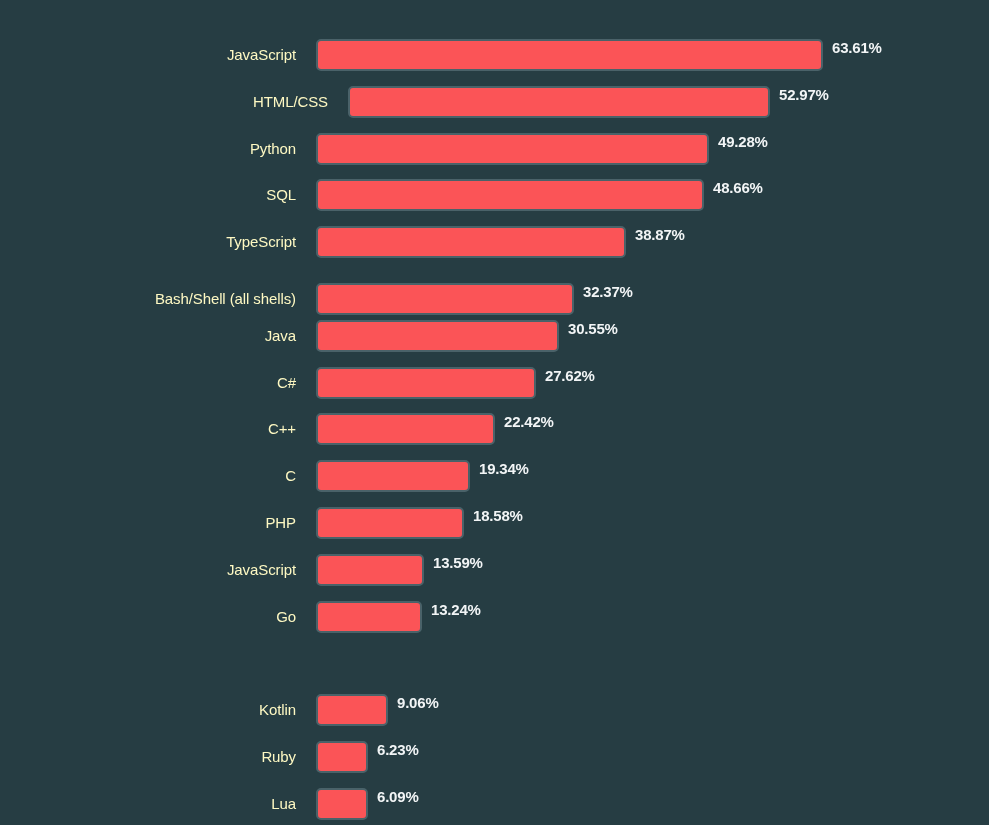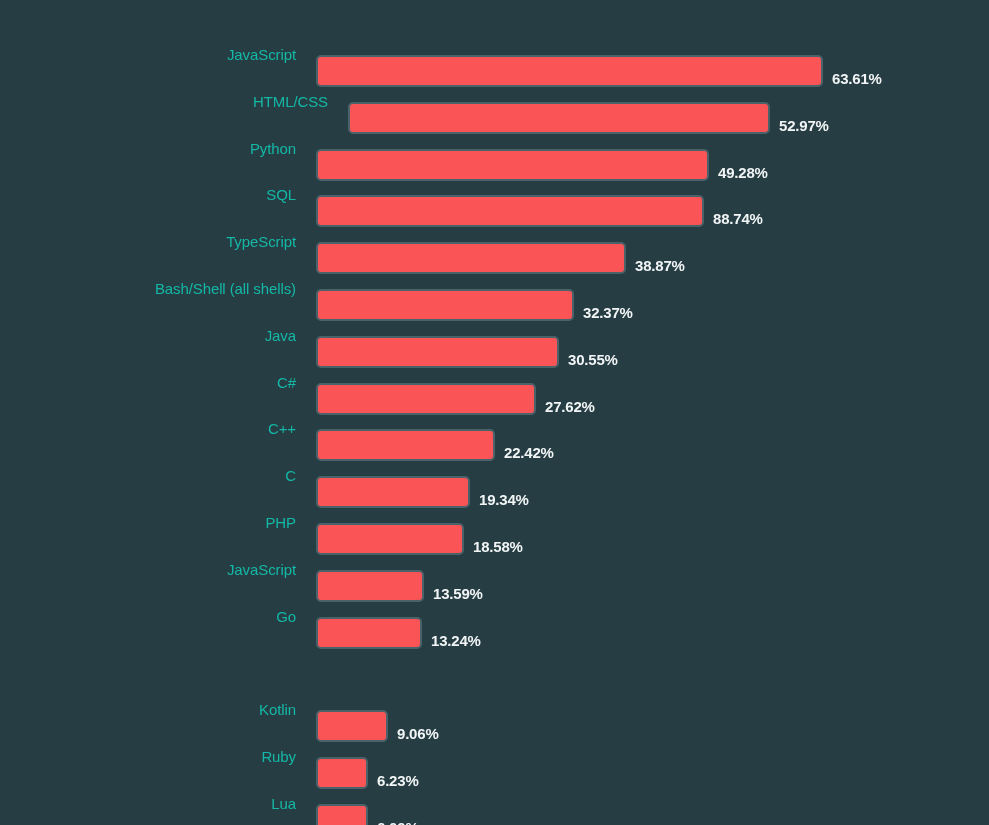--- a/index.html
+++ b/index.html
@@ -24,33 +24,33 @@
     width: 989px;
     height: 36px;
     display: flex;
     align-items: center;
   }
   .cat-label {
     position: absolute;
     left: 0;
     width: 296px;
     text-align: right;
-    color: #14b8a6;
+    color: #fef9c3;
     font-size: 15px;
     line-height: 36px;
     white-space: nowrap;
     letter-spacing: -0.1px;
   }
   .bar-wrap {
     position: absolute;
     left: 316px;
     top: 2px;
     height: 48px;
     display: flex;
-    align-items: flex-end;
+    align-items: flex-start;
   }
   .bar {
     height: 32px;
     box-sizing: border-box;
     background: #fb5457;
     border: 2px solid #4a6269;
     border-radius: 5px;
   }
   .val-label {
     margin-left: 9px;
@@ -83,31 +83,31 @@
       <div class="cat-label">Python</div>
       <div class="bar-wrap">
         <div class="bar" style="width: 393px; background: rgb(251, 84, 87); border-color: rgb(74, 98, 105);"></div>
         <div class="val-label">49.28%</div>
       </div>
     </div>
     <div class="row" style="top: 177.4px;">
       <div class="cat-label">SQL</div>
       <div class="bar-wrap">
         <div class="bar" style="width: 388px; background: rgb(251, 84, 87); border-color: rgb(74, 98, 105);"></div>
-        <div class="val-label">88.74%</div>
+        <div class="val-label">48.66%</div>
       </div>
     </div>
     <div class="row" style="top: 224.2px;">
       <div class="cat-label">TypeScript</div>
       <div class="bar-wrap">
         <div class="bar" style="width: 310px; background: rgb(251, 84, 87); border-color: rgb(74, 98, 105);"></div>
         <div class="val-label">38.87%</div>
       </div>
     </div>
-    <div class="row" style="top: 271px;">
+    <div class="row" style="top: 281px;">
       <div class="cat-label">Bash/Shell (all shells)</div>
       <div class="bar-wrap">
         <div class="bar" style="width: 258px; background: rgb(251, 84, 87); border-color: rgb(74, 98, 105);"></div>
         <div class="val-label">32.37%</div>
       </div>
     </div>
     <div class="row" style="top: 317.8px;">
       <div class="cat-label">Java</div>
       <div class="bar-wrap">
         <div class="bar" style="width: 243px; background: rgb(251, 84, 87); border-color: rgb(74, 98, 105);"></div>

